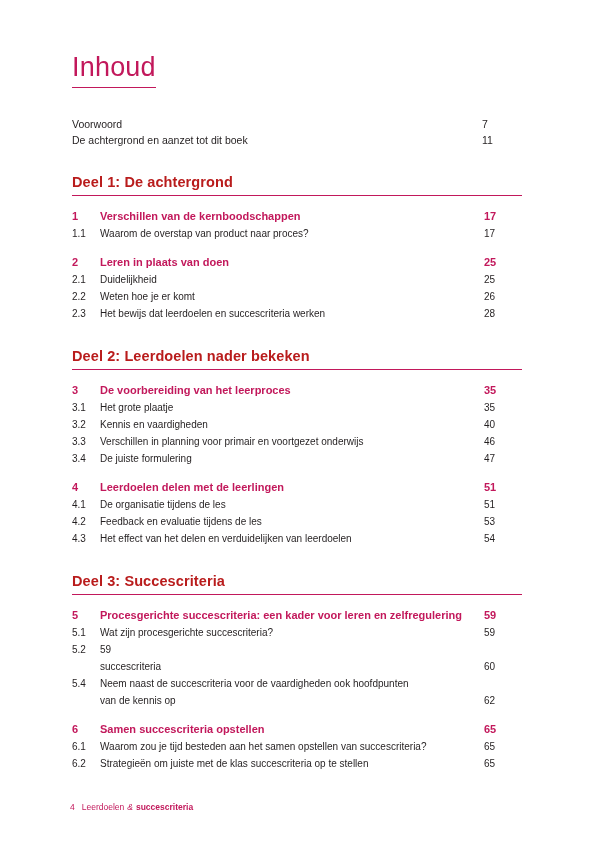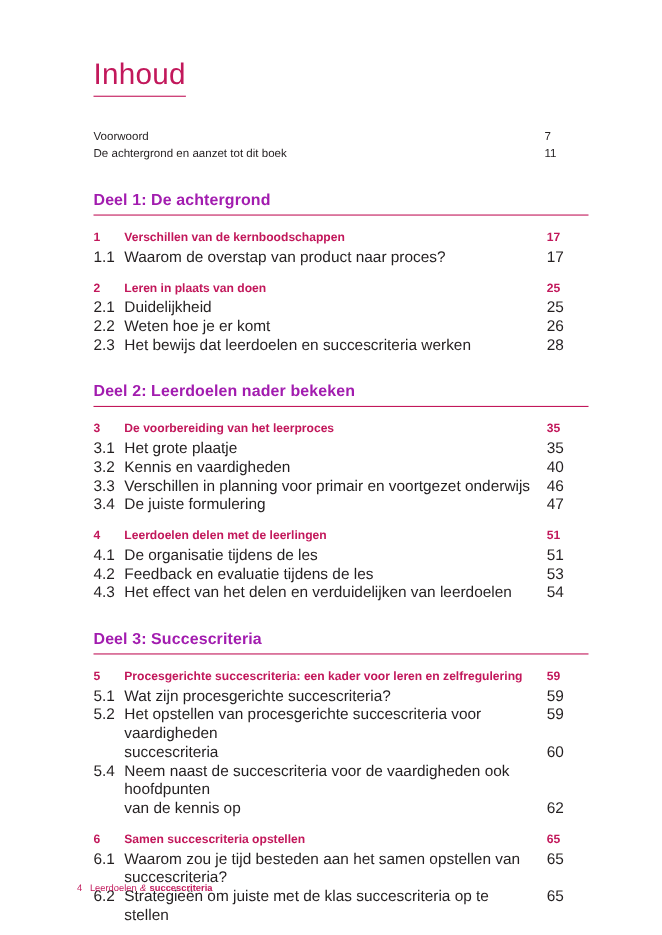--- a/index.html
+++ b/index.html
@@ -17,21 +17,21 @@
   .page {
     position: relative;
     width: 602px;
     height: 850px;
     box-sizing: border-box;
     padding: 0;
     overflow: hidden;
   }
   .content {
     position: absolute;
-    left: 85px;
+    left: 72px;
     top: 52px;
     width: 450px;
   }
   
   .doc-title {
     font-size: 27px;
     font-weight: normal;
     color: #c2185b;
     letter-spacing: 0.2px;
     margin: 0 0 6px 0;
@@ -60,38 +60,38 @@
     text-align: left;
     padding-left: 4px;
   }
   
   .part {
     margin-top: 26px;
     margin-bottom: 2px;
   }
   .part-title {
     font-size: 14.5px;
-    color: #a21caf;
+    color: #b91c1c;
     font-weight: bold;
     border-bottom: 1px solid #c2185b;
     padding-bottom: 5px;
     margin-bottom: 10px;
     letter-spacing: 0.1px;
   }
   
   .chapter {
     margin-top: 12px;
   }
   .chapter:first-child {
     margin-top: 0;
   }
   .row {
     display: flex;
     align-items: baseline;
-    font-size: 14px;
+    font-size: 10px;
     line-height: 17px;
   }
   .row.chapter-row {
     font-weight: bold;
     color: #c2185b;
     font-size: 11px;
   }
   .num {
     flex: 0 0 28px;
   }
@@ -264,21 +264,20 @@
           <span class="txt">Procesgerichte succescriteria: een kader voor leren en zelfregulering</span>
           <span class="pg">59</span>
         </div>
         <div class="row sub-row">
           <span class="num">5.1</span>
           <span class="txt">Wat zijn procesgerichte succescriteria?</span>
           <span class="pg">59</span>
         </div>
         <div class="row sub-row">
           <span class="num">5.2</span>
-          <span class="txt">Het opstellen van procesgerichte succescriteria voor vaardigheden</span>
           <span class="pg">59</span>
         </div>
         <div class="row sub-row cont-row">
           <span class="num"></span>
           <span class="txt">succescriteria</span>
           <span class="pg">60</span>
         </div>
         <div class="row sub-row">
           <span class="num">5.4</span>
           <span class="txt">Neem naast de succescriteria voor de vaardigheden ook hoofdpunten</span>

